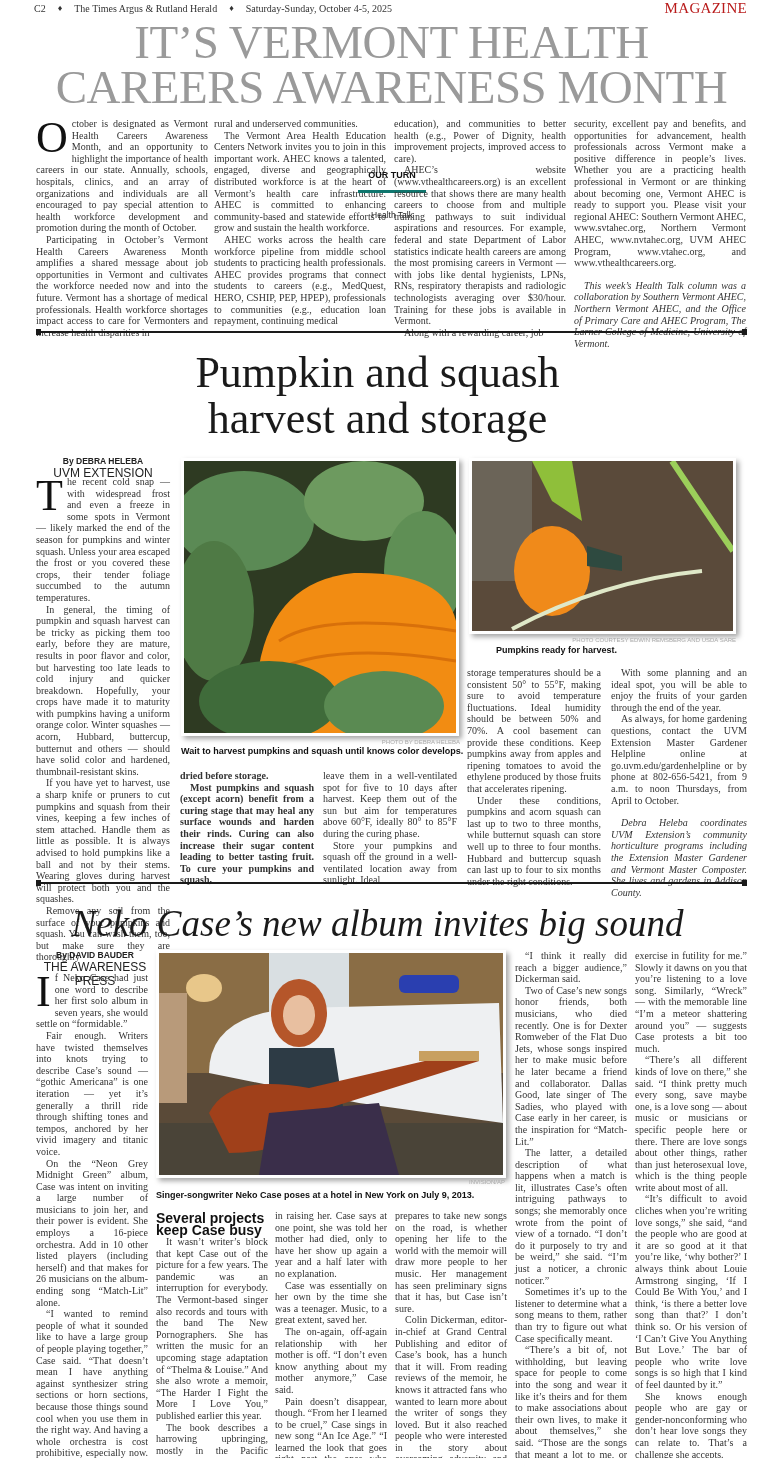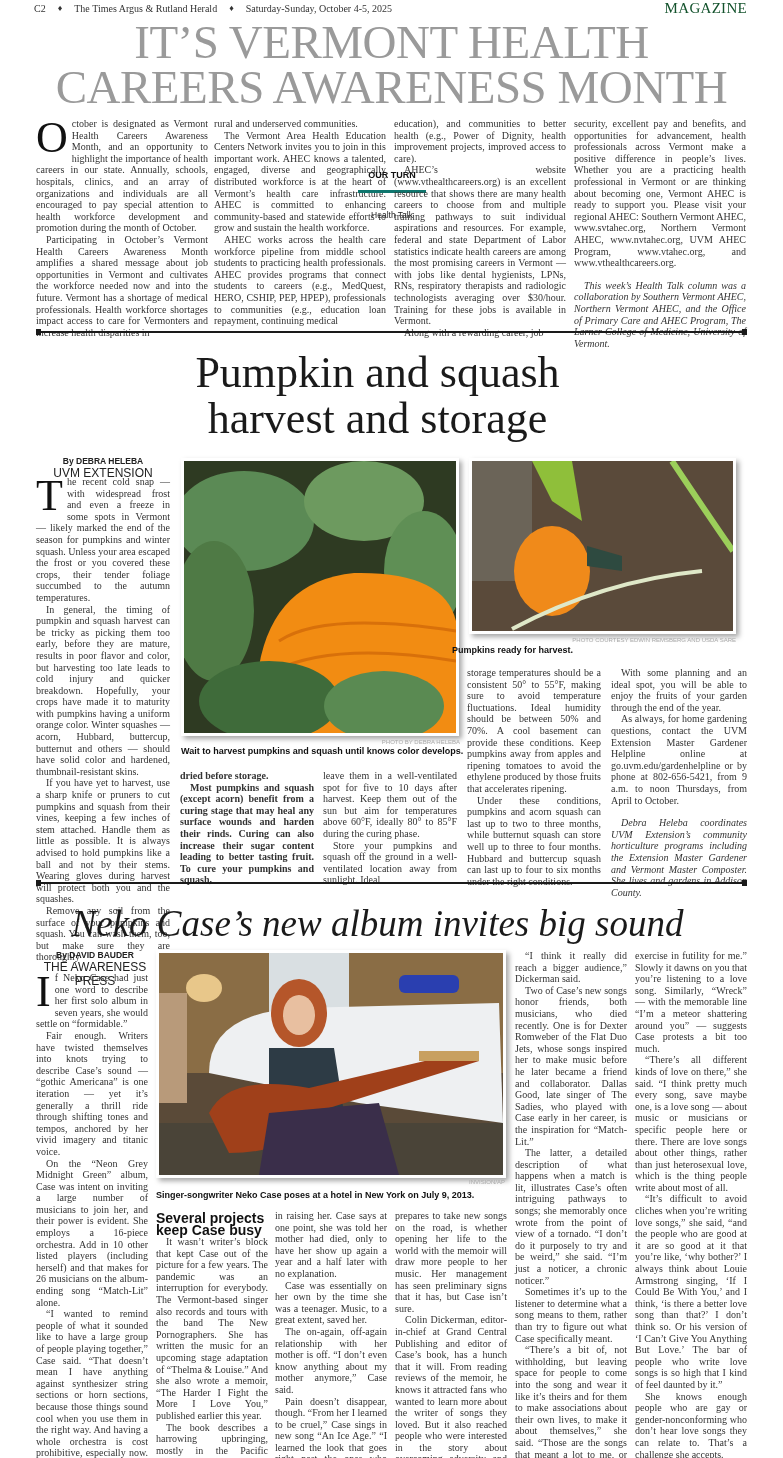--- a/index.html
+++ b/index.html
@@ -1,21 +1,21 @@
 <!DOCTYPE html>
 <html><head>
 <meta charset="utf-8">
 <style>
   * { box-sizing: border-box; margin: 0; padding: 0; }
   html, body { width: 783px; height: 1458px; background: #ffffff; overflow: hidden; }
   body { font-family: "Liberation Serif", "DejaVu Serif", serif; color: #222; position: relative; }
 
   .folio { position: absolute; top: 0; left: 34px; right: 36px; height: 16px; font-size: 10px; color: #333; display: flex; align-items: center; justify-content: center; }
   .folio .sep { margin: 0 12px; font-size: 9px; }
-  .folio .section { margin-left: auto; font-size: 15px; letter-spacing: 0.3px; color: #14532d; }
+  .folio .section { margin-left: auto; font-size: 15px; letter-spacing: 0.3px; color: #b91c1c; }
 
   .banner { position: absolute; top: 20px; left: 0; width: 783px; text-align: center; color: #9a9a9a; font-size: 47px; line-height: 45px; letter-spacing: -0.5px; font-family: "Liberation Serif", serif; }
 
   .col { position: absolute; font-size: 10px; line-height: 11.6px; text-align: justify; color: #333; }
   .col p { text-indent: 10px; }
   .col p.noindent { text-indent: 0; }
   .italic { font-style: italic; }
   .dropcap { float: left; font-size: 44px; line-height: 36px; margin: 2px 4px 0 0; color: #111; }
 
   .turn-box { position: absolute; left: 358px; top: 170px; width: 68px; text-align: center; font-family: "Liberation Sans", sans-serif; }
@@ -115,21 +115,21 @@
     <rect width="261" height="170" fill="#5a4a3a"></rect>
     <rect x="0" y="0" width="60" height="120" fill="#6b6458"></rect>
     <path d="M60 0 L100 0 L110 60 L80 40 Z" fill="#8fbf3a"></path>
     <path d="M200 0 Q240 60 261 90" stroke="#9ccf5a" stroke-width="6" fill="none"></path>
     <ellipse cx="80" cy="110" rx="38" ry="45" fill="#f08a1a"></ellipse>
     <path d="M115 85 L150 95 L150 110 L115 105 Z" fill="#2e4a40"></path>
     <path d="M40 168 Q130 120 230 110" stroke="#dfe8c8" stroke-width="4" fill="none"></path>
   </svg>
 </div>
 <div class="credit" style="left:520px; top:637px; width:216px;">PHOTO COURTESY EDWIN REMSBERG AND USDA SARE</div>
-<div class="caption" style="left:452px; top:645px; width:260px;">Pumpkins ready for harvest.</div>
+<div class="caption" style="left:496px; top:645px; width:260px;">Pumpkins ready for harvest.</div>
 
 <div class="col" style="left:36px; top:476px; width:134px;">
   <p class="noindent"><span class="dropcap">T</span><span>he recent cold snap — with widespread frost and even a freeze in some spots in Vermont — likely marked the end of the season for pumpkins and winter squash. Unless your area escaped the frost or you covered these crops, their tender foliage succumbed to the autumn temperatures.</span></p>
   <p>In general, the timing of pumpkin and squash harvest can be tricky as picking them too early, before they are mature, results in poor flavor and color, but harvesting too late leads to cold injury and quicker breakdown. Hopefully, your crops have made it to maturity with pumpkins having a uniform orange color. Winter squashes — acorn, Hubbard, buttercup, butternut and others — should have solid color and hardened, thumbnail-resistant skins.</p>
   <p>If you have yet to harvest, use a sharp knife or pruners to cut pumpkins and squash from their vines, keeping a few inches of stem attached. Handle them as little as possible. It is always advised to hold pumpkins like a ball and not by their stems. Wearing gloves during harvest will protect both you and the squashes.</p>
   <p>Remove any soil from the surface of your pumpkins and squash. You can wash them, too, but make sure they are thoroughly</p>
 </div>
 <div class="col" style="left:180px; top:770px; width:134px;font-weight:bold;">
   <p class="noindent">dried before storage.</p>
   <p>Most pumpkins and squash (except acorn) benefit from a curing stage that may heal any surface wounds and harden their rinds. Curing can also increase their sugar content leading to better tasting fruit. To cure your pumpkins and squash,</p>

